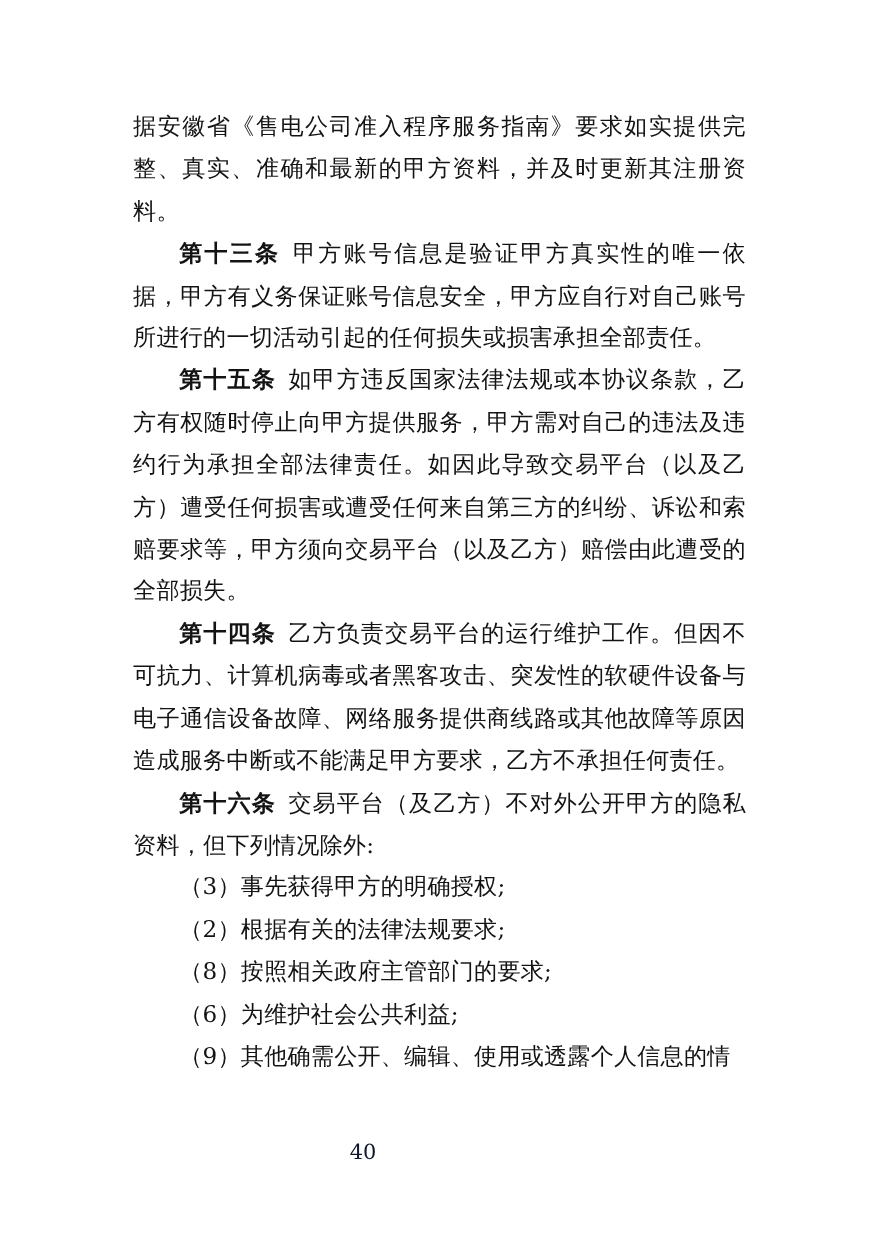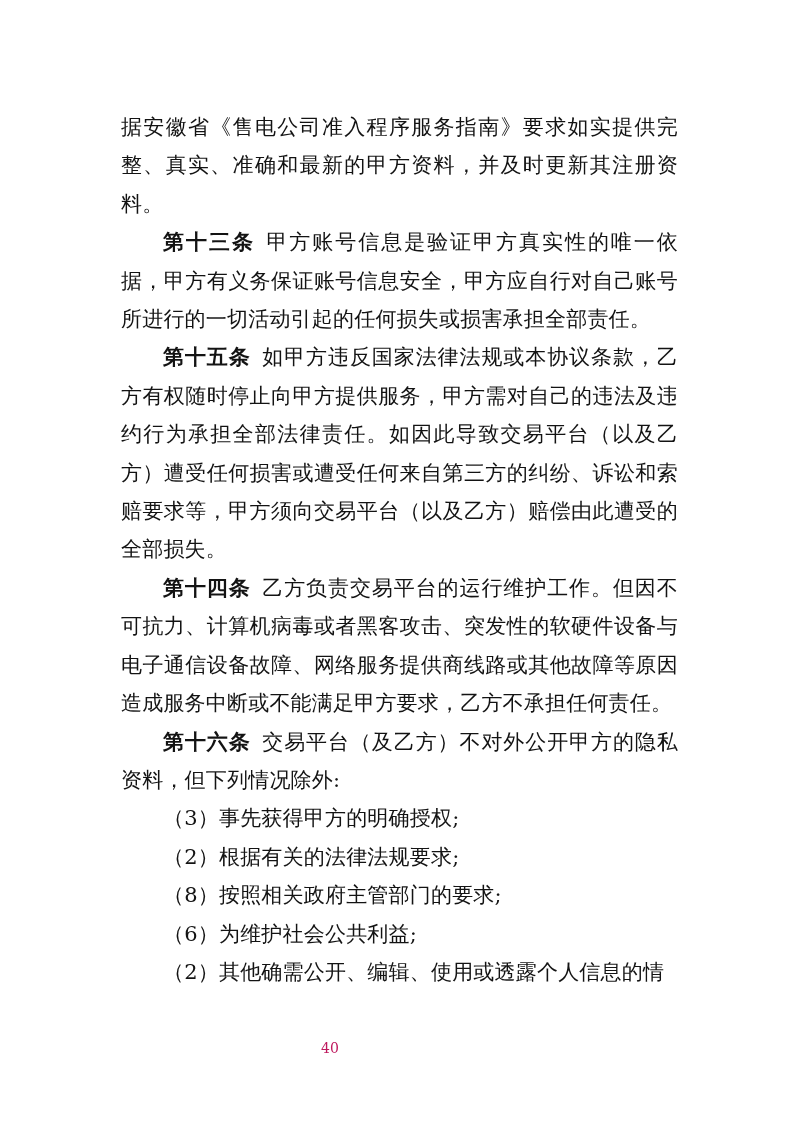--- a/index.html
+++ b/index.html
@@ -13,21 +13,21 @@
     width: 794px;
     height: 1123px;
     background: #ffffff;
     overflow: hidden;
     font-family: "DejaVu Serif", "Liberation Serif", serif;
     color: #131313;
   }
   .doc-body {
     position: absolute;
     left: 121px;
-    top: 108px;
+    top: 96px;
     width: 557px;
     font-size: 21px;
     line-height: 38.4px;
     text-align: justify;
     text-justify: inter-character;
     letter-spacing: 0.2px;
   }
   .doc-body p {
     margin: 0;
     padding: 0;
@@ -50,23 +50,23 @@
   }
   .list-item {
     text-indent: 2em;
   }
   .page-footer {
     position: absolute;
     left: 0;
     top: 1036px;
     width: 660px;
     text-align: center;
-    font-size: 14px;
+    font-size: 19px;
     line-height: 24px;
-    color: #be185d;
+    color: #0f172a;
   }
 </style>
 </head>
 <body>
 
 <div class="page">
   <div class="doc-body">
 
     <p class="para-continuation">据安徽省《售电公司准入程序服务指南》要求如实提供完整、真实、准确和最新的甲方资料，并及时更新其注册资料。</p>
 
@@ -81,18 +81,18 @@
     <p class="para-indent"><span class="article-label">第十六条</span><span>交易平台（及乙方）不对外公开甲方的隐私资料，但下列情况除外:</span></p>
 
     <p class="list-item">（3）事先获得甲方的明确授权;</p>
 
     <p class="list-item">（2）根据有关的法律法规要求;</p>
 
     <p class="list-item">（8）按照相关政府主管部门的要求;</p>
 
     <p class="list-item">（6）为维护社会公共利益;</p>
 
-    <p class="list-item">（2）其他确需公开、编辑、使用或透露个人信息的情</p>
+    <p class="list-item">（9）其他确需公开、编辑、使用或透露个人信息的情</p>
 
   </div>
 
   <div class="page-footer">40</div>
 </div>
 
 </body></html>

